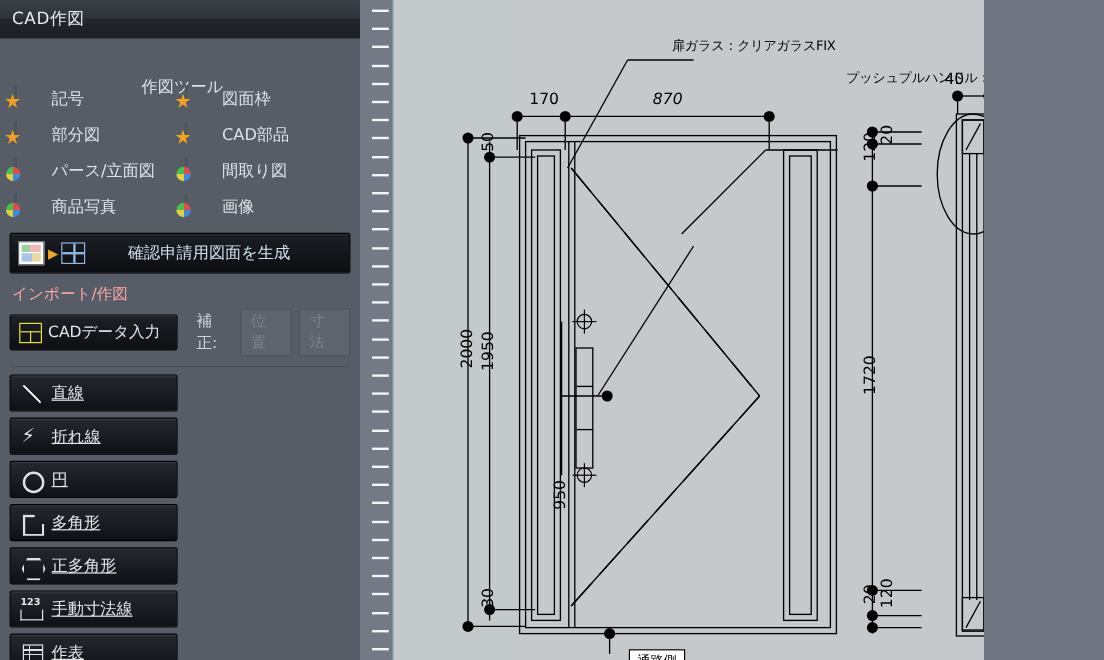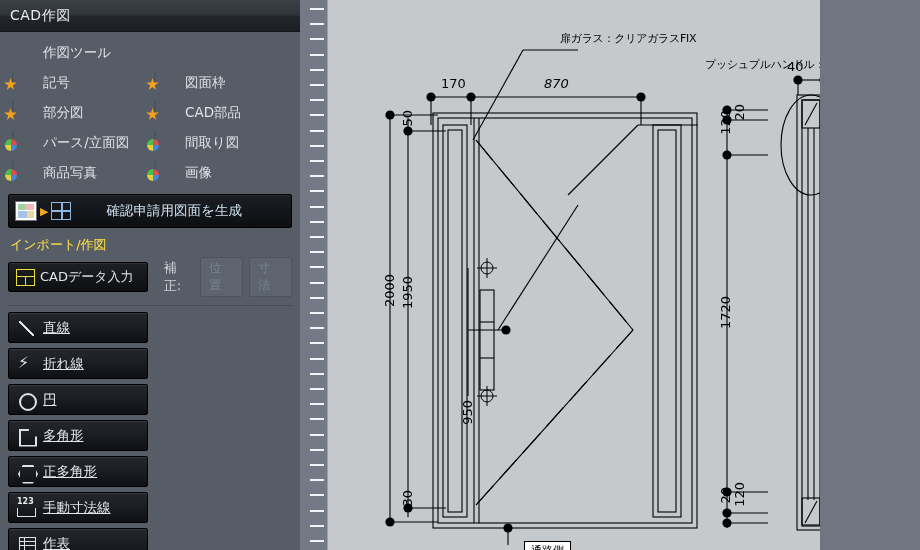--- a/index.html
+++ b/index.html
@@ -31,21 +31,21 @@
   .menu-area { padding: 6px 8px 2px 8px; }
   .menu-row { display: flex; }
   .menu-item {
     display: flex; align-items: center;
     height: 30px;
     color: #dfe2e6;
     font-size: 13.5px;
     padding-left: 4px;
     cursor: default;
   }
-  .menu-item.full { width: 100%; }
+  .menu-item.full { width: 100%; flex-direction: column; }
   .menu-item.half { width: 50%; }
   .mi-icon { width: 26px; height: 22px; flex: 0 0 26px; margin-right: 5px; position: relative; }
 
   
   .ico-draw { background:
       linear-gradient(135deg, #7fc4e8 0%, #4a9ccc 100%);
       clip-path: polygon(0 25%,38% 25%,38% 8%,62% 8%,100% 92%,72% 92%,50% 52%,34% 92%,8% 92%);
       width:20px;height:18px;margin-top:2px;}
   .ico-frame { width:21px;height:18px;margin-top:2px;position:relative;
       background: linear-gradient(135deg,#c9d8e4,#8fa6b8); border:1px solid #4a5560;}
@@ -77,21 +77,21 @@
       background:
         linear-gradient(to right,#9fd0a0 0 45%,#f0b8b8 45% 100%) 0 0/100% 45% no-repeat,
         linear-gradient(to right,#a8c3e8 0 55%,#e8d9a0 55% 100%) 0 100%/100% 50% no-repeat;}
   .gen-arrow { color:#f0a81e; font-size:11px; margin:0 3px 0 3px; }
   .gen-ic2 { width:20px;height:18px;position:relative;border:1.5px solid #8fb6e0;}
   .gen-ic2:before{content:"";position:absolute;left:0;right:0;top:45%;height:1.5px;background:#8fb6e0;}
   .gen-ic2:after{content:"";position:absolute;top:0;bottom:0;left:48%;width:1.5px;background:#8fb6e0;}
   .gen-label { flex:1; text-align:center; color:#cfe0ef; font-size:13.5px; padding-right:14px; }
 
   
-  .sec-title { color:#fde047; font-size:13px; padding:6px 0 3px 10px; }
+  .sec-title { color:#fca5a5; font-size:13px; padding:6px 0 3px 10px; }
 
   
   .cad-row { display:flex; align-items:center; padding:0 8px; }
   .cad-btn {
     width: 140px; height: 30px;
     background: linear-gradient(to bottom,#1d2025,#0d0f12);
     border:1px solid #000; border-radius:2px;
     display:flex;align-items:center;
     box-shadow: inset 0 1px 0 rgba(255,255,255,.07);
     cursor:default;

